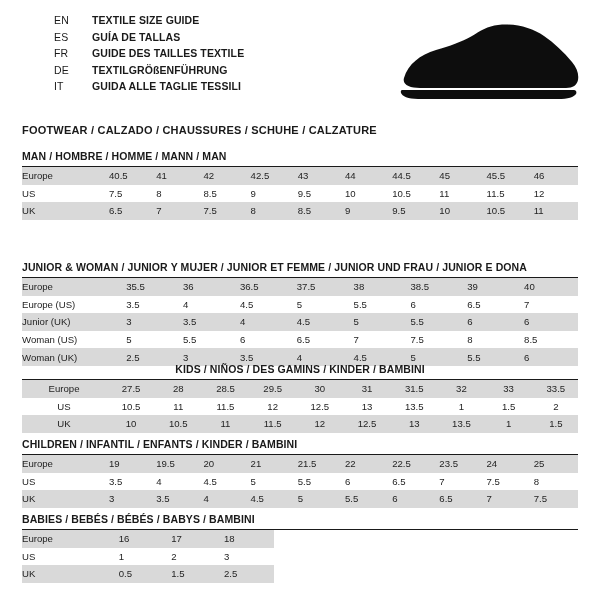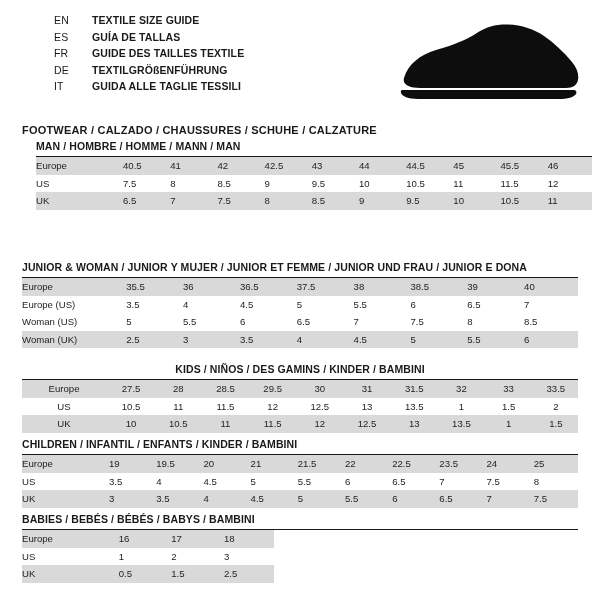--- a/index.html
+++ b/index.html
@@ -141,21 +141,21 @@
   <div class="section-title">FOOTWEAR / CALZADO / CHAUSSURES / SCHUHE / CALZATURE</div>
 
   <div class="shoe">
     <svg viewBox="0 0 182 80" width="182" height="80" aria-hidden="true">
       <path fill="#0d0d0d" d="M6 56 C10 42 22 33 38 28 C52 24 63 20 74 14 C82 9 90 4 100 3 C118 1 134 6 146 14 C156 21 166 30 174 40 C179 46 181 52 180 58 C179 63 175 66 168 66 L22 66 C12 66 4 63 6 56 Z"></path>
       <path fill="#0d0d0d" d="M4 68 L176 68 C178 68 179 70 178 72 C176 75 170 77 160 77 L20 77 C10 77 4 74 3 71 C2.5 69.5 3 68 4 68 Z"></path>
       <path fill="#ffffff" d="M96 12 C104 16 112 22 118 28 C112 31 104 32 97 30 C92 26 92 18 96 12 Z" opacity="0.0"></path>
     </svg>
   </div>
 
-  <div class="block" style="top:140px;margin-left:14px;">
+  <div class="block" style="top:150px;">
     <div class="block-head">MAN / HOMBRE / HOMME / MANN / MAN</div>
     <table>
       <colgroup>
           <col class="c0">
           <col class="cv">
           <col class="cv">
           <col class="cv">
           <col class="cv">
           <col class="cv">
           <col class="cv">
@@ -238,20 +238,31 @@
           <td class="label">Europe (US)</td>
           <td class="cell">3.5</td>
           <td class="cell">4</td>
           <td class="cell">4.5</td>
           <td class="cell">5</td>
           <td class="cell">5.5</td>
           <td class="cell">6</td>
           <td class="cell">6.5</td>
           <td class="cell">7</td>
         </tr>
+        <tr class="shaded">
+          <td class="label">Junior (UK)</td>
+          <td class="cell">3</td>
+          <td class="cell">3.5</td>
+          <td class="cell">4</td>
+          <td class="cell">4.5</td>
+          <td class="cell">5</td>
+          <td class="cell">5.5</td>
+          <td class="cell">6</td>
+          <td class="cell">6</td>
+        </tr>
         <tr class="plain">
           <td class="label">Woman (US)</td>
           <td class="cell">5</td>
           <td class="cell">5.5</td>
           <td class="cell">6</td>
           <td class="cell">6.5</td>
           <td class="cell">7</td>
           <td class="cell">7.5</td>
           <td class="cell">8</td>
           <td class="cell">8.5</td>

